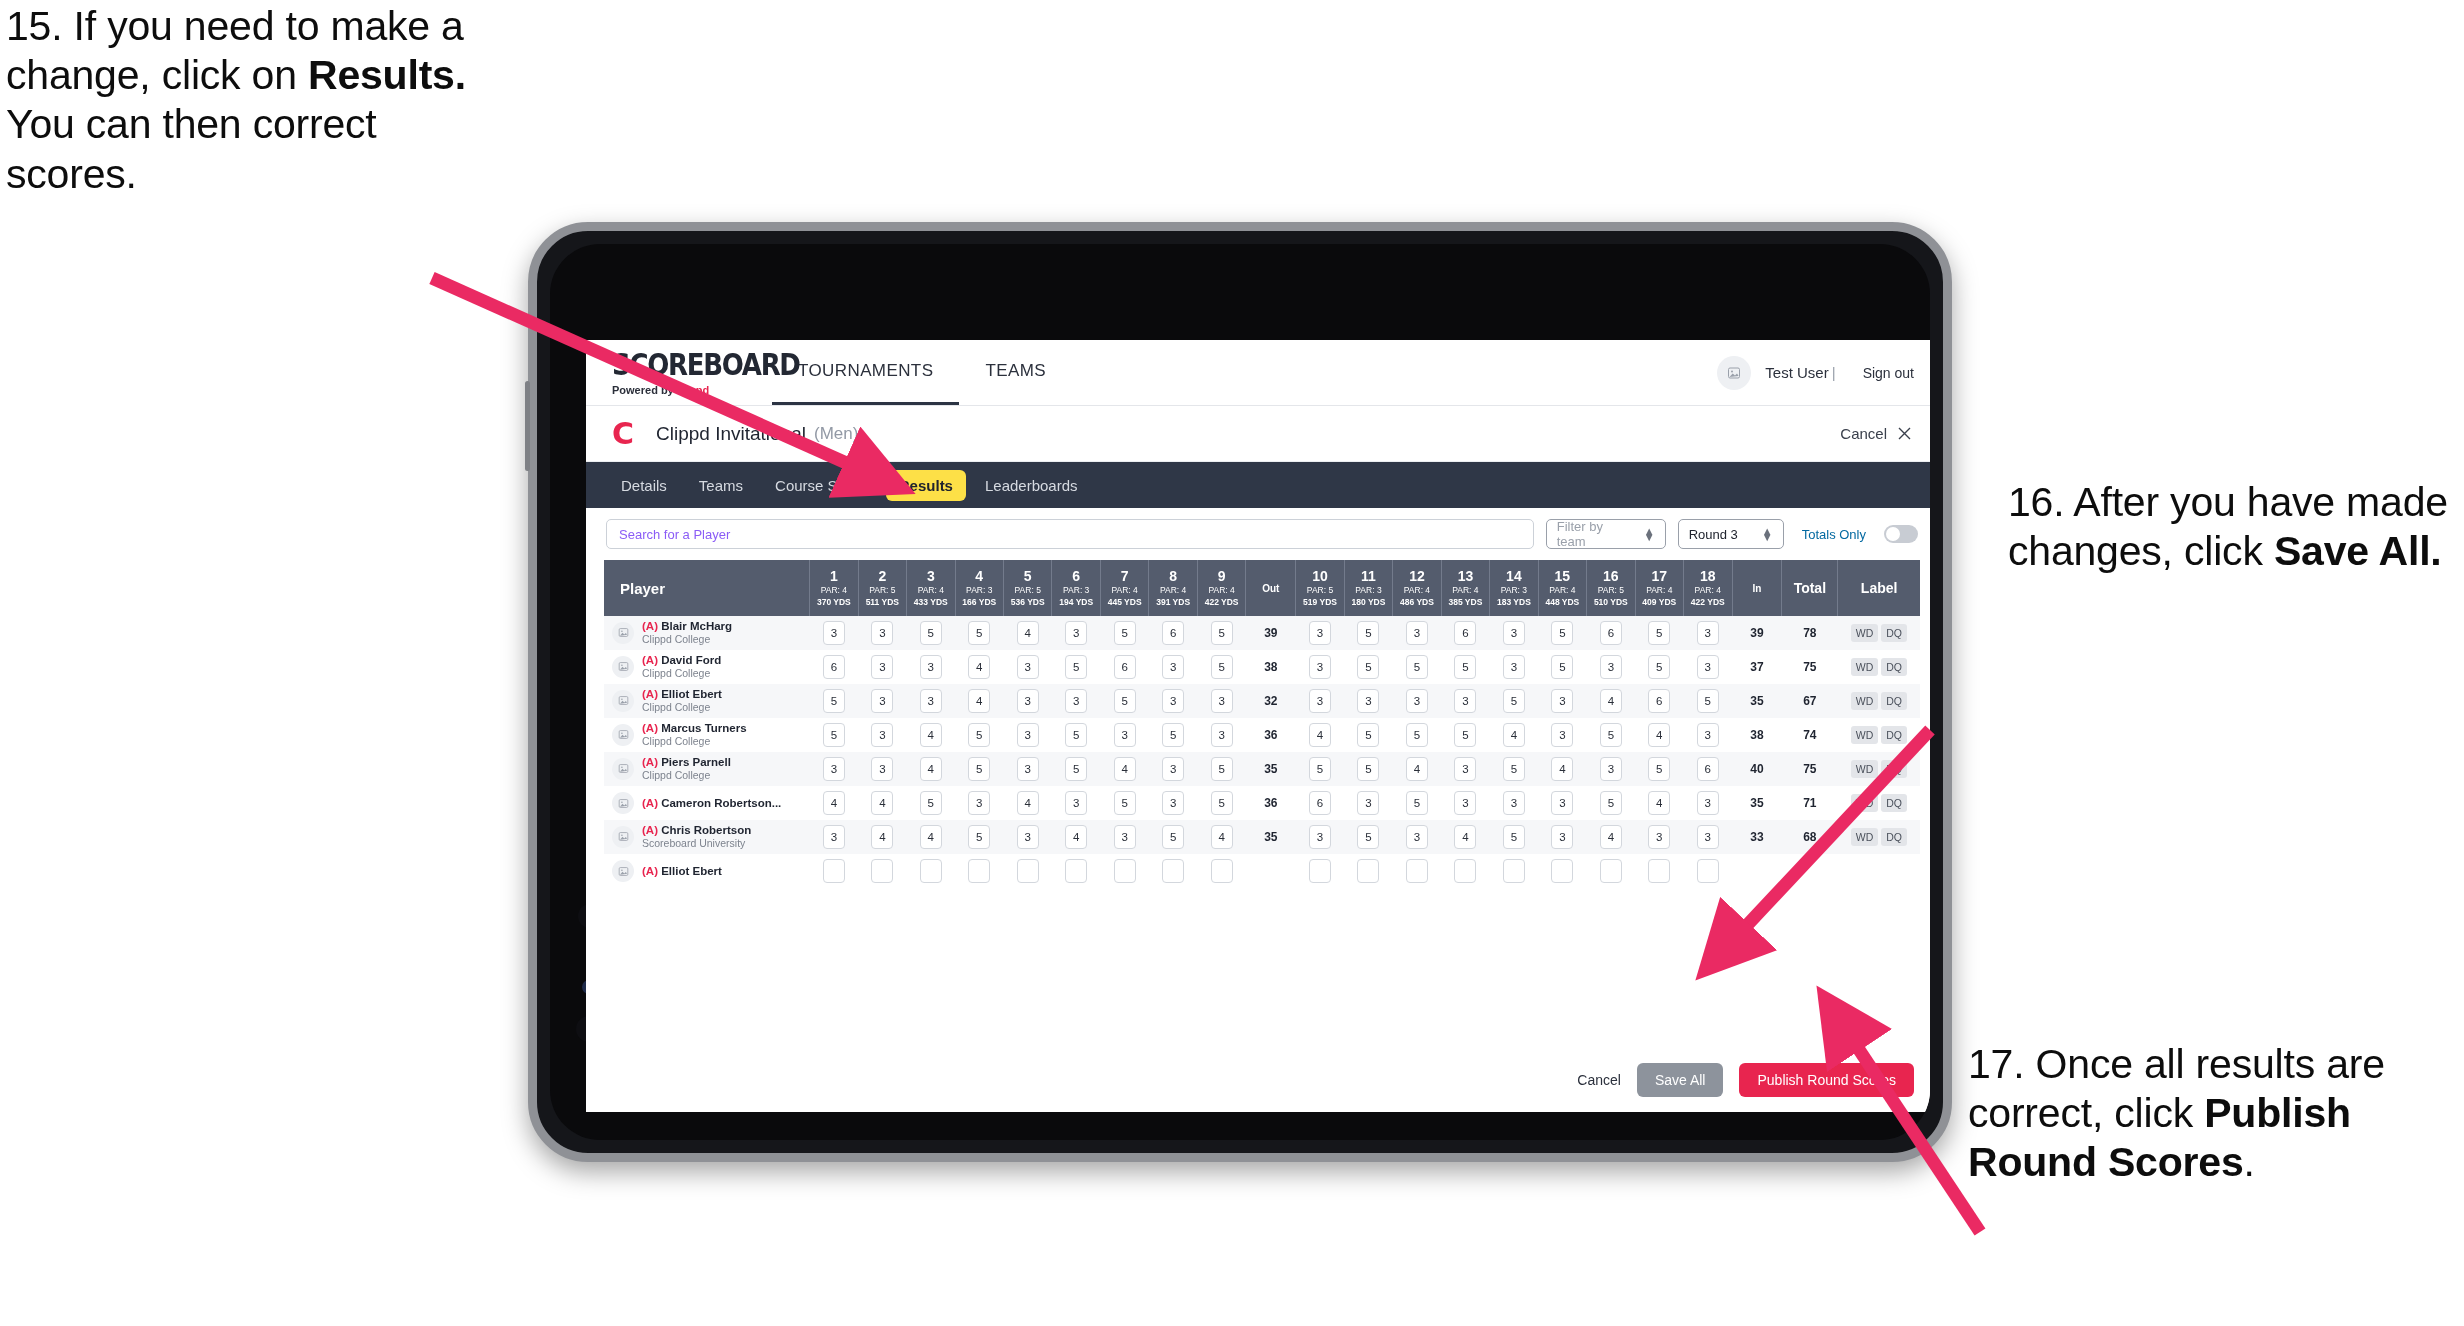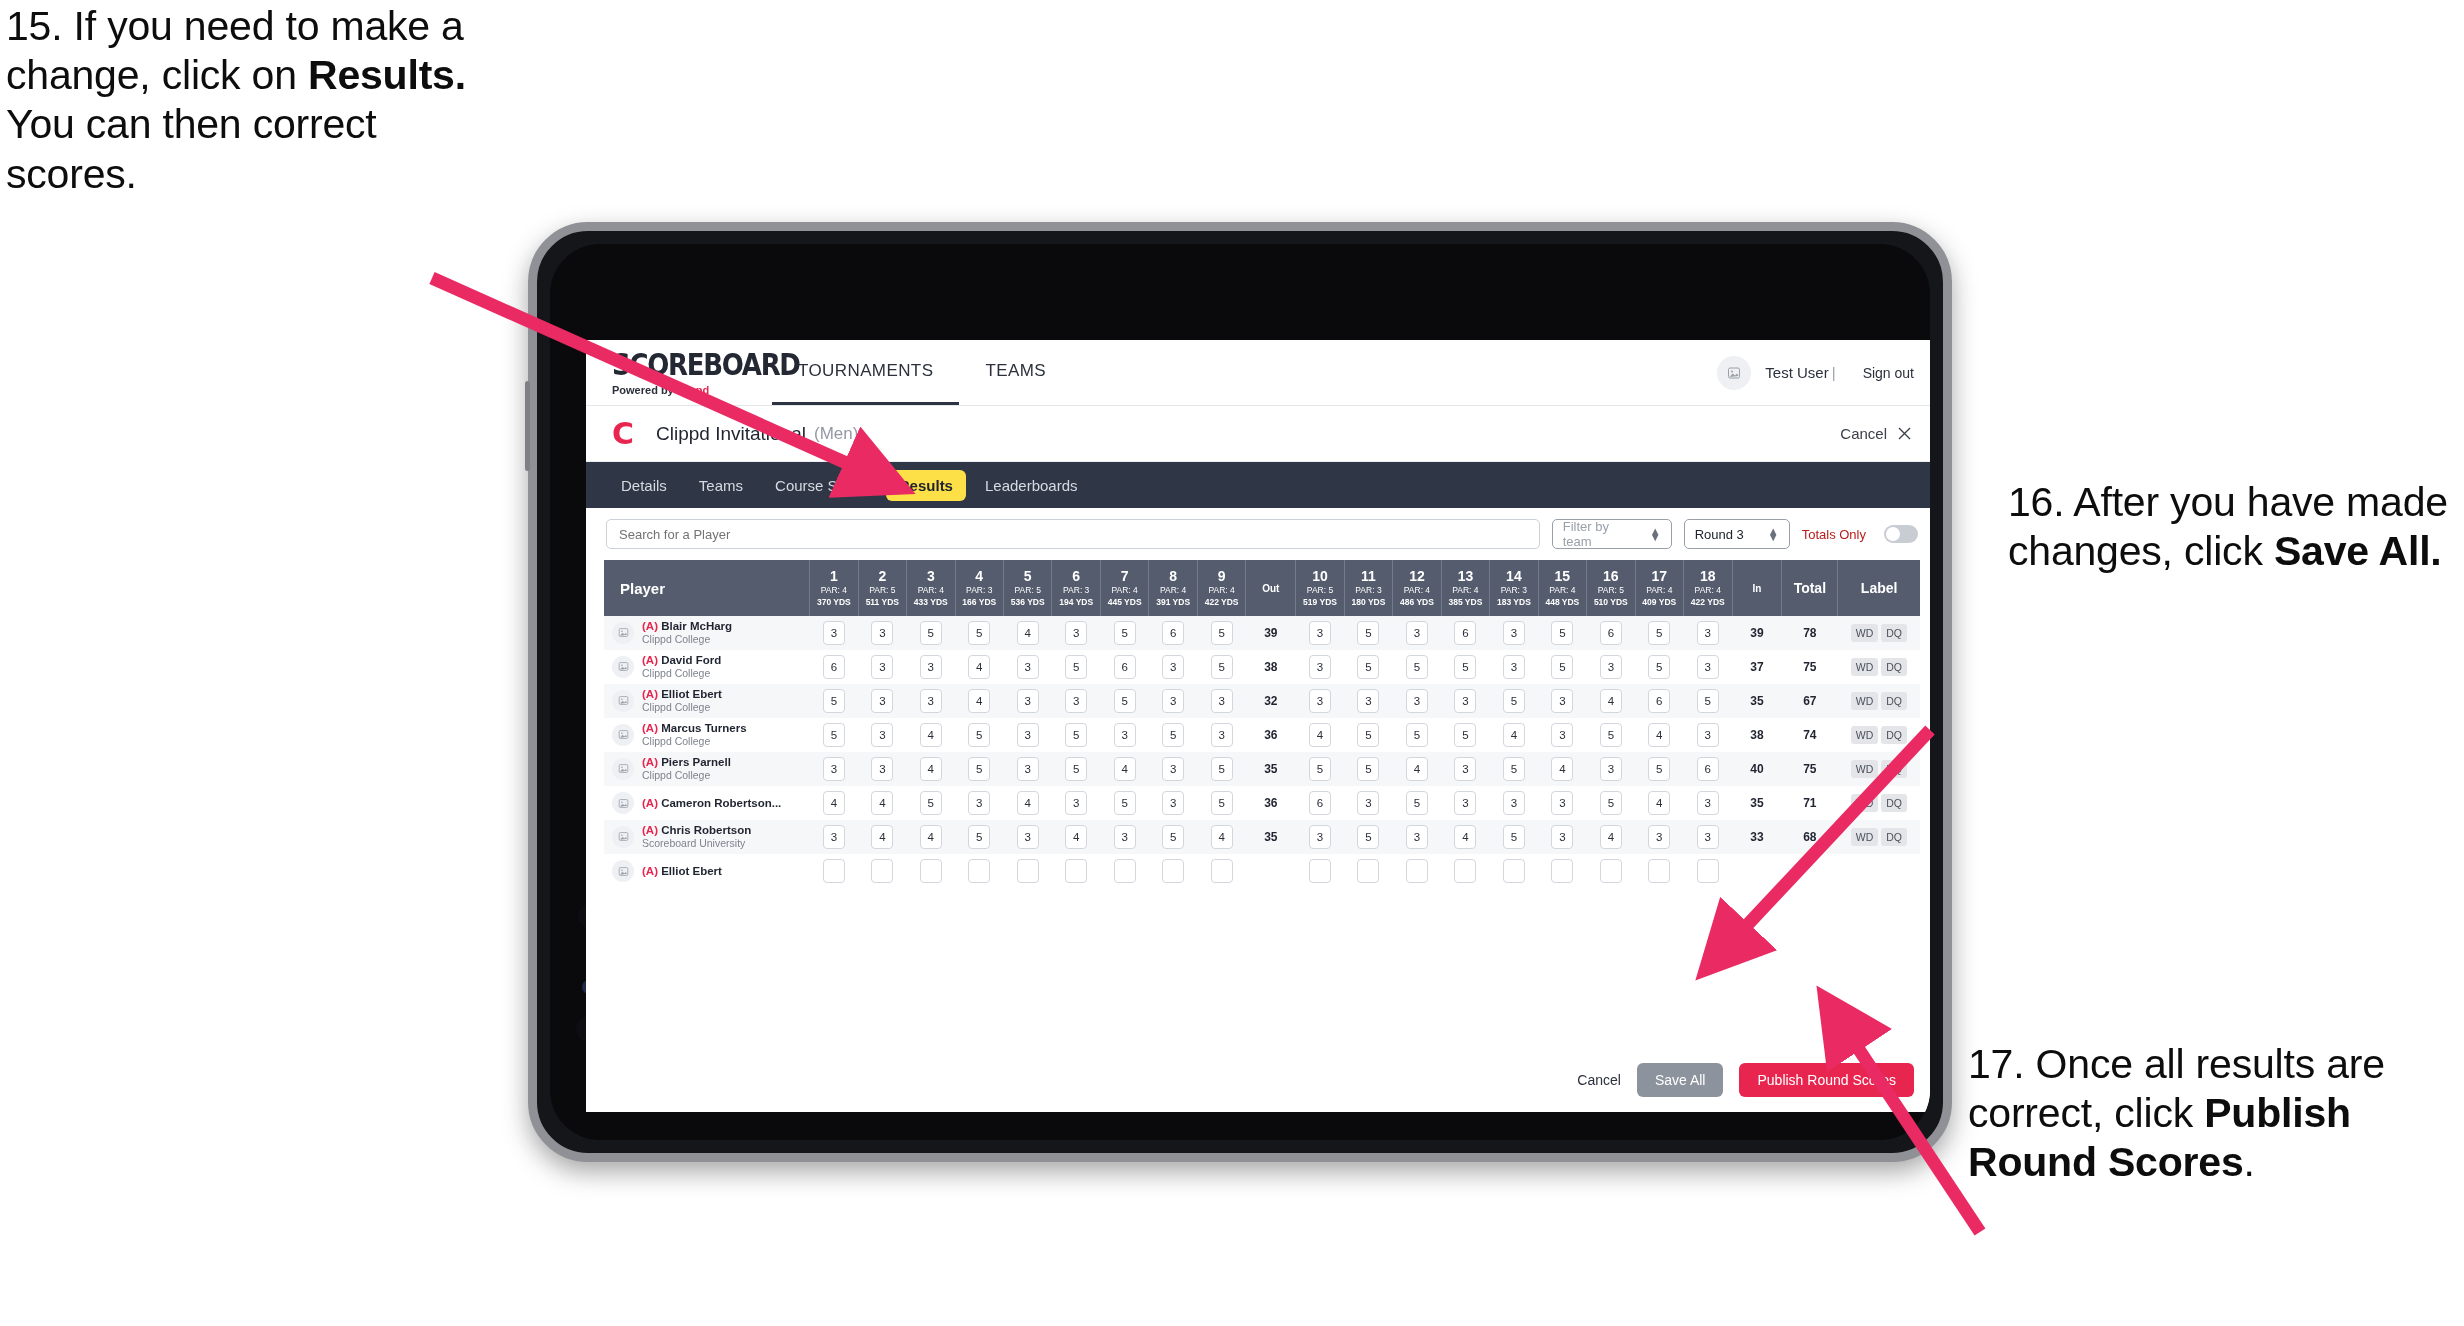--- a/index.html
+++ b/index.html
@@ -110,32 +110,32 @@
   }
   .dtab.active { background: #fde047; color: #20242e; font-weight: 600; }
 
   
   .filterbar {
     height: 52px; background: #fff; display: flex; align-items: center;
     padding: 0 20px; gap: 12px;
   }
   .search-input {
     flex: 1; height: 30px; border: 1px solid #ccd1d8; border-radius: 5px;
-    font-size: 13px; color: #737373; padding: 0 12px; background: #fff;
+    font-size: 13px; color: #8b5cf6; padding: 0 12px; background: #fff;
     display: flex; align-items: center;
   }
   .select-box {
     height: 30px; border: 1px solid #9aa0aa; border-radius: 5px;
     font-size: 13px; padding: 0 10px; display: flex; align-items: center;
     gap: 10px; background: #fff; cursor: pointer;
   }
   .select-box.ph { color: #9aa0aa; width: 120px; }
   .select-box.val { color: #20242e; width: 106px; }
   .updown { display: flex; flex-direction: column; line-height: .55; font-size: 11px; color: #6b717c; margin-left: auto;}
-  .totals-label { font-size: 13px; color: #b91c1c; }
+  .totals-label { font-size: 13px; color: #0369a1; margin-left: 6px; }
   .toggle {
     width: 34px; height: 18px; border-radius: 9px; background: #c8ccd3;
     position: relative; cursor: pointer; margin-left: 6px;
   }
   .toggle .knob { position: absolute; top: 2px; left: 2px; width: 14px; height: 14px; border-radius: 50%; background: #fff; }
 
   
   .tablewrap { padding: 0 18px; }
   table.sc { border-collapse: collapse; width: 100%; table-layout: fixed; }
   table.sc thead th {

